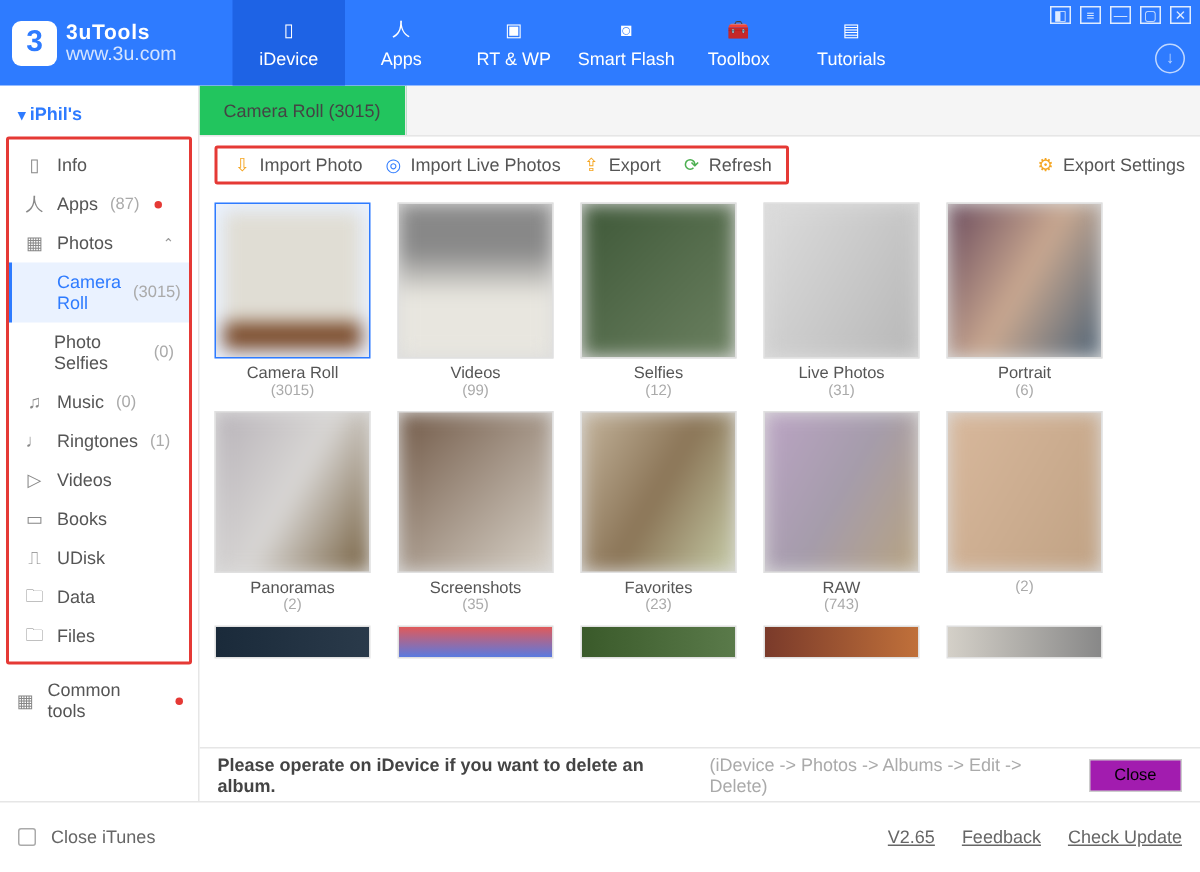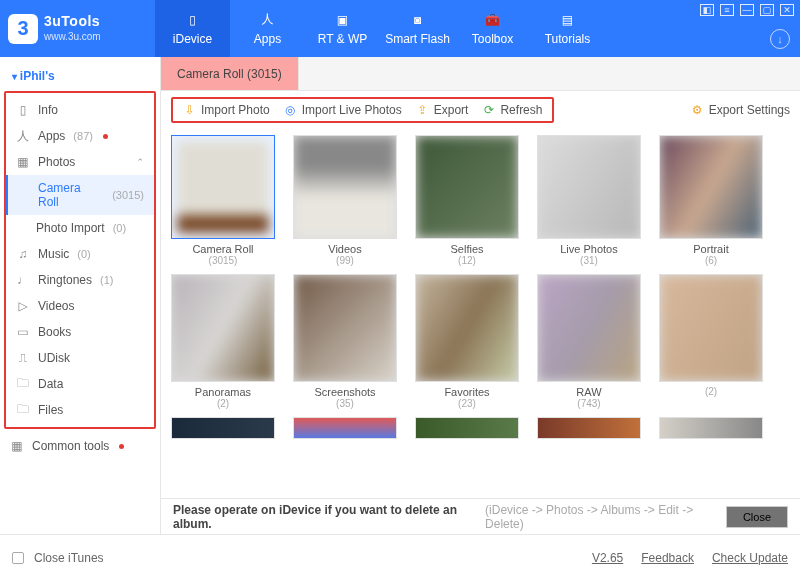--- a/index.html
+++ b/index.html
@@ -2,43 +2,43 @@
 <html><head>
 <meta charset="utf-8">
 <style>
 *{box-sizing:border-box;margin:0;padding:0;font-family:"Segoe UI",Arial,sans-serif;font-size:12px;}
 body{width:800px;height:581px;overflow:hidden;background:#fff;}
 .header{height:57px;background:#2e7bff;display:flex;align-items:center;color:#fff;position:relative;}
 .logo-wrap{display:flex;align-items:center;width:155px;padding-left:8px;gap:6px;}
 .logo-badge{width:30px;height:30px;background:#fff;border-radius:6px;color:#2e7bff;font-size:20px;font-weight:bold;display:flex;align-items:center;justify-content:center;}
 .logo-text{line-height:1.1;}
 .logo-text b{font-size:14px;letter-spacing:.5px;}
-.logo-text small{font-size:10px;opacity:.8;}
+.logo-text small{font-size:13px;opacity:.8;}
 .tabs{display:flex;height:57px;}
 .tab{width:75px;display:flex;flex-direction:column;align-items:center;justify-content:center;gap:4px;font-size:11px;cursor:pointer;}
 .tab.active{background:#1e63e5;}
 .tab-icon{width:20px;height:16px;display:flex;align-items:center;justify-content:center;}
 .winctrls{position:absolute;top:4px;right:6px;display:flex;gap:6px;}
 .winctrls span{width:14px;height:12px;border:1px solid #fff;font-size:9px;display:flex;align-items:center;justify-content:center;cursor:pointer;opacity:.85;}
 .dl-circle{position:absolute;right:10px;bottom:8px;width:20px;height:20px;border:1.5px solid #fff;border-radius:50%;display:flex;align-items:center;justify-content:center;opacity:.7;font-size:11px;}
 .body{display:flex;height:477px;}
-.sidebar{width:161px;border-right:1px solid #e6e6e6;padding:8px 0 0 0;overflow:hidden;}
+.sidebar{width:133px;border-right:1px solid #e6e6e6;padding:8px 0 0 0;overflow:hidden;}
 .sb-title{color:#2e7bff;font-weight:bold;padding:4px 12px 8px;font-size:12px;}
 .sb-title::before{content:"▾ ";font-size:10px;}
 .redbox{border:2px solid #e53935;margin:0 4px;padding:4px 0;border-radius:2px;}
 .sb-item{display:flex;align-items:center;gap:8px;padding:6px 10px;color:#555;cursor:pointer;position:relative;font-size:12px;}
 .sb-item.sub{padding-left:30px;font-size:11px;}
 .sb-item.active{background:#eaf2ff;color:#2e7bff;border-left:2px solid #2e7bff;}
 .sb-ico{width:14px;height:14px;display:flex;align-items:center;justify-content:center;color:#888;}
 .sb-count{color:#aaa;font-size:11px;}
 .reddot{width:5px;height:5px;background:#e53935;border-radius:50%;display:inline-block;margin-left:2px;vertical-align:top;}
 .expand{margin-left:auto;color:#999;font-size:9px;}
 .main{flex:1;display:flex;flex-direction:column;overflow:hidden;}
 .tabbar{height:34px;border-bottom:1px solid #e6e6e6;background:#f5f5f5;display:flex;}
-.tabbar .tabx{padding:0 16px;background:#fca5a5;border-right:1px solid #e6e6e6;display:flex;align-items:center;font-size:12px;color:#444;}
+.tabbar .tabx{padding:0 16px;background:#22c55e;border-right:1px solid #e6e6e6;display:flex;align-items:center;font-size:12px;color:#444;}
 .toolbar{height:38px;display:flex;align-items:center;padding:0 10px;gap:4px;}
 .toolbar-red{border:2px solid #e53935;display:flex;align-items:center;gap:14px;padding:4px 10px;border-radius:2px;}
 .tool-btn{display:flex;align-items:center;gap:5px;color:#555;cursor:pointer;font-size:12px;}
 .tool-ico{width:13px;height:13px;display:inline-flex;align-items:center;justify-content:center;}
 .ico-y{color:#f5a623;}
 .ico-b{color:#2e7bff;}
 .ico-g{color:#4caf50;}
 .spacer{flex:1;}
 .grid{flex:1;overflow:auto;padding:6px 10px 0;}
 .row{display:flex;gap:18px;margin-bottom:8px;}
@@ -46,21 +46,21 @@
 .card.sel .thumb{border:1px solid #2e7bff;background:#eaf2ff;padding:5px;}
 .thumb{width:104px;height:104px;background:#ddd;border:1px solid #e0e0e0;position:relative;overflow:hidden;}
 .blur{filter:blur(6px);width:100%;height:100%;}
 .card-label{font-size:11px;color:#555;margin-top:4px;text-align:center;}
 .card-count{font-size:10px;color:#aaa;}
 .row2 .thumb{height:108px;}
 .row3{display:flex;gap:18px;margin-bottom:4px;}
 .row3 .thumb{width:104px;height:22px;}
 .hint{height:36px;border-top:1px solid #e6e6e6;display:flex;align-items:center;padding:0 12px;font-size:11px;color:#444;gap:6px;}
 .hint .path{color:#aaa;}
-.closebtn{margin-left:auto;border:1px solid #ccc;padding:4px 16px;background:#737373;cursor:pointer;font-size:11px;}
+.closebtn{margin-left:auto;border:1px solid #ccc;padding:4px 16px;background:#a21caf;cursor:pointer;font-size:11px;}
 .footer{height:47px;border-top:1px solid #e6e6e6;display:flex;align-items:center;padding:0 12px;font-size:11px;color:#666;gap:10px;}
 .chk{width:12px;height:12px;border:1px solid #aaa;border-radius:2px;}
 .footer .status{margin-left:40px;}
 .footer .right{margin-left:auto;display:flex;gap:18px;text-decoration:underline;}
 .g2{background:linear-gradient(180deg,#888 30%,#e8e6df 60%);}
 .g3{background:linear-gradient(135deg,#3e5838,#6b8060);}
 .g4{background:linear-gradient(120deg,#dcdcdc,#b7b7b7);}
 .g5{background:linear-gradient(120deg,#6a4a5c,#c9a890,#4a6074);}
 .g6{background:linear-gradient(120deg,#b7b2b8,#d8d6d4,#735d3c);}
 .g7{background:linear-gradient(135deg,#725a48,#d8d2c8);}
@@ -139,21 +139,21 @@
       <div class="sb-item">
           <span class="sb-ico">▦</span>
           <span>Photos</span>
           <span class="expand">⌃</span>
         </div>
       <div class="sb-item sub active">
           <span>Camera Roll</span> 
           <span class="sb-count">(3015)</span>
         </div>
       <div class="sb-item sub">
-          <span>Photo Import</span> 
+          <span>Photo Selfies</span> 
           <span class="sb-count">(0)</span>
         </div>
       <div class="sb-item">
           <span class="sb-ico">♫</span>
           <span>Music</span> 
           <span class="sb-count">(0)</span>
         </div>
       <div class="sb-item">
           <span class="sb-ico">♩</span>
           <span>Ringtones</span> 

